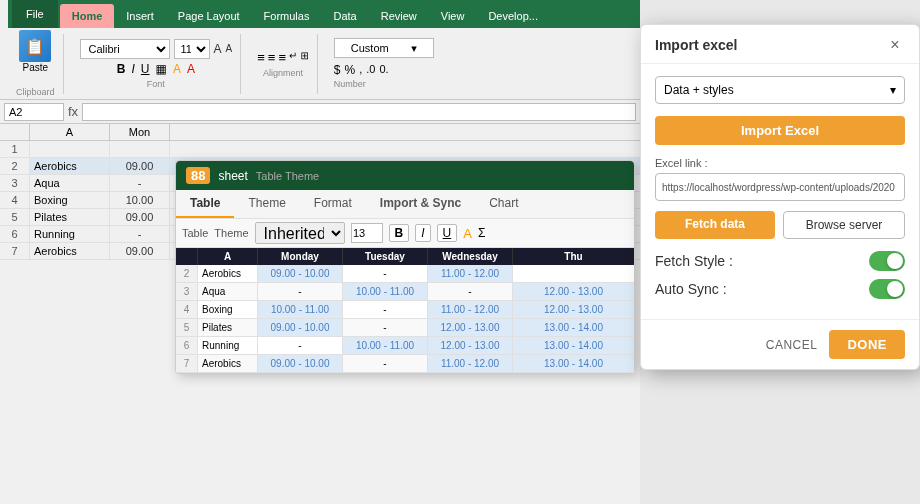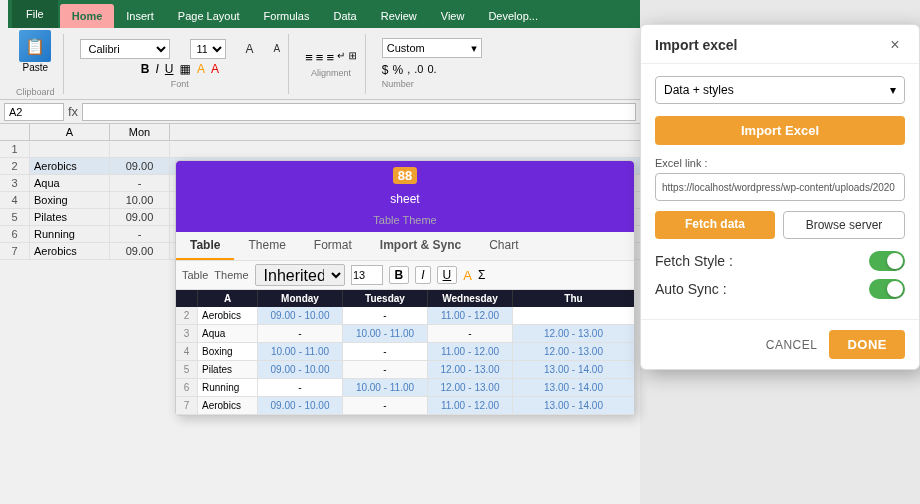--- a/index.html
+++ b/index.html
@@ -104,21 +104,21 @@
 
     .font-section {
       display: flex;
       flex-direction: column;
       gap: 3px;
     }
 
     .font-row1 {
       display: flex;
       align-items: center;
-      gap: 20px;
+      gap: 4px;
     }
 
     .font-select {
       width: 90px;
       height: 20px;
       font-size: 11px;
       border: 1px solid #bbb;
       background: white;
       padding: 0 4px;
     }
@@ -149,21 +149,21 @@
       align-items: flex-start;
       gap: 2px;
     }
 
     .custom-dropdown {
       width: 100px;
       height: 20px;
       border: 1px solid #bbb;
       background: white;
       font-size: 11px;
-      padding: 0 4px;
+      padding: 0 16px;
       display: flex;
       align-items: center;
       justify-content: space-between;
       cursor: pointer;
     }
 
     
     .formula-bar {
       background: #f0f0f0;
       border-bottom: 1px solid #c8c8c8;
@@ -251,29 +251,28 @@
       left: 175px;
       width: 460px;
       background: white;
       border: 1px solid #ccc;
       border-radius: 4px;
       box-shadow: 3px 3px 12px rgba(0,0,0,0.2);
       z-index: 10;
     }
 
     .table-panel-header {
-      background: #6d28d9;
+      background: #14532d;
       color: white;
       display: flex;
       align-items: center;
       padding: 6px 10px;
       gap: 8px;
       font-size: 12px;
       border-radius: 4px 4px 0 0;
-      flex-direction: column;
     }
 
     .table-panel-tab {
       padding: 6px 14px;
       font-size: 12px;
       cursor: pointer;
       color: #555;
     }
 
     .table-panel-tab.active {

